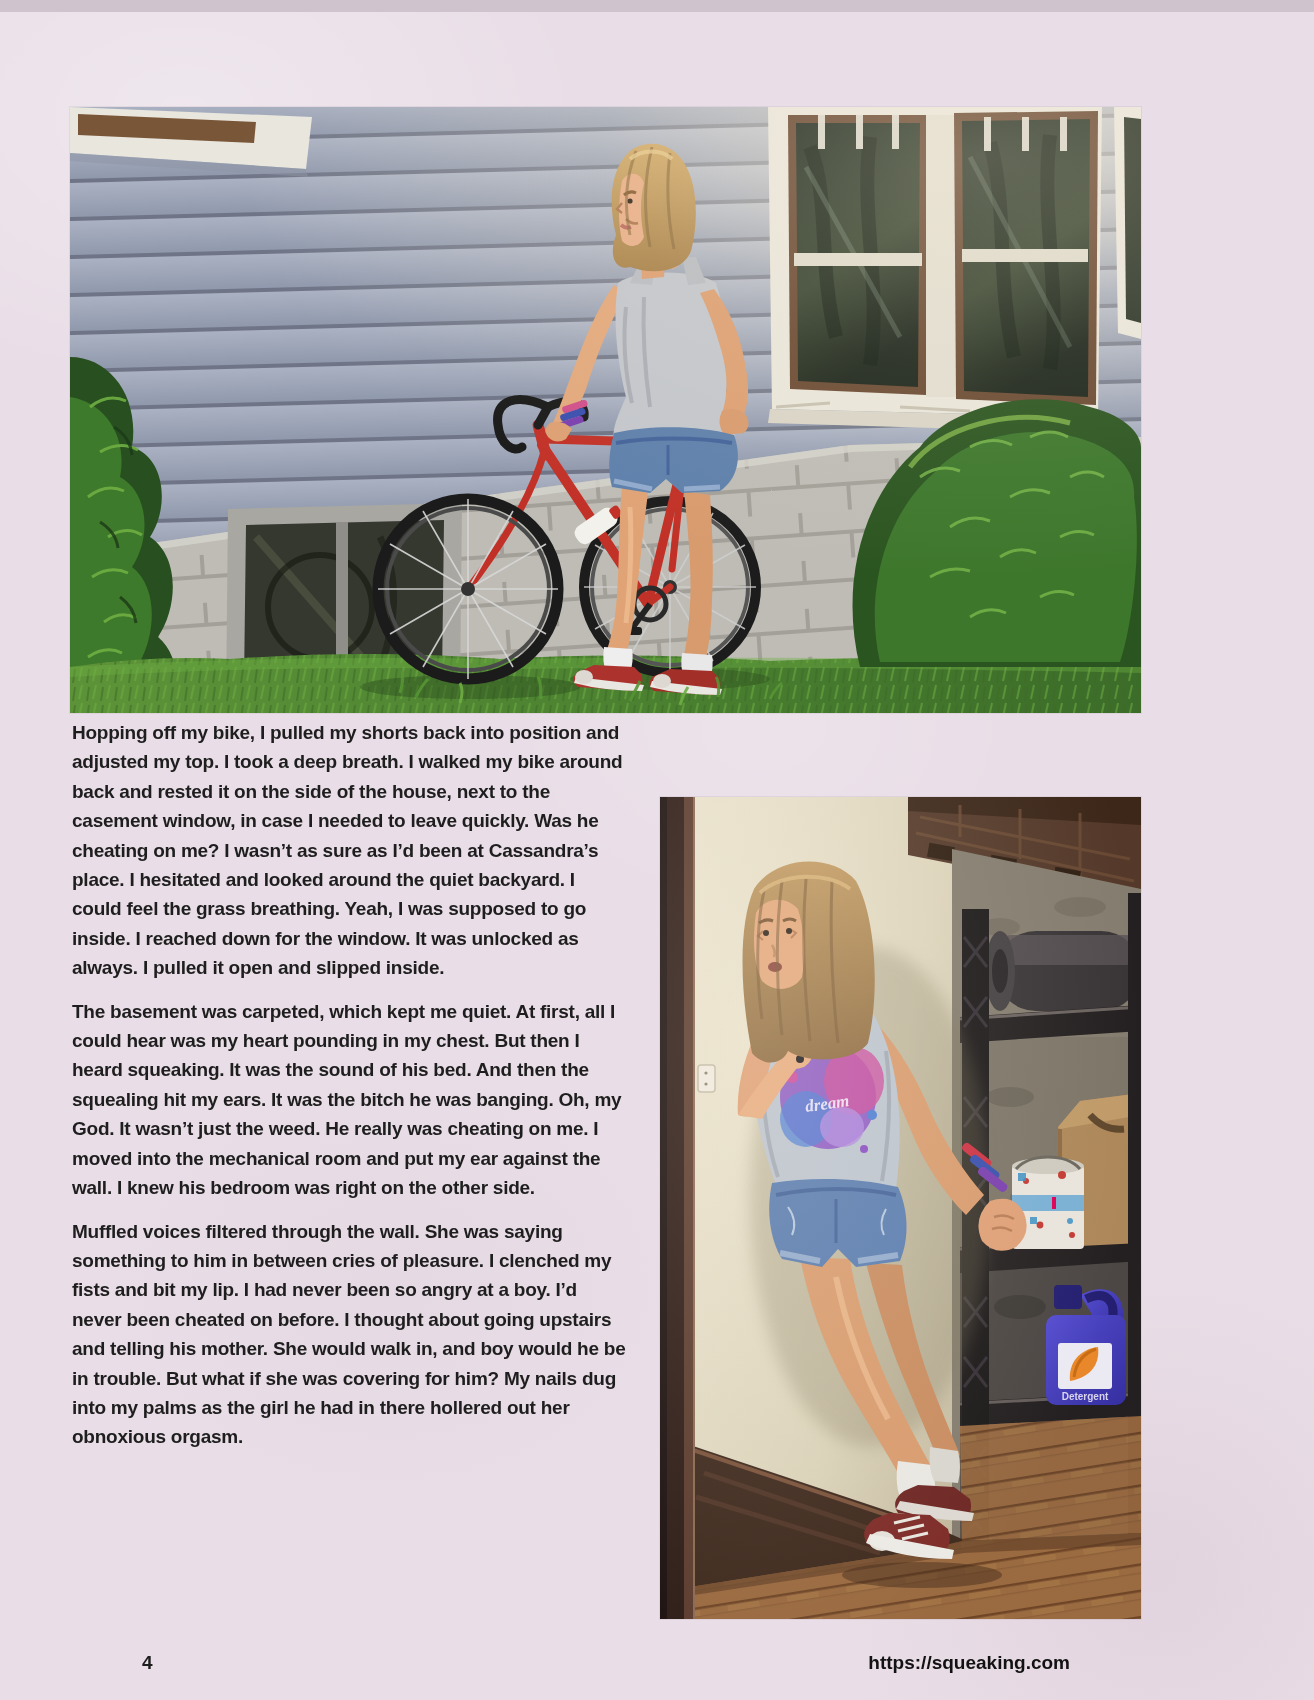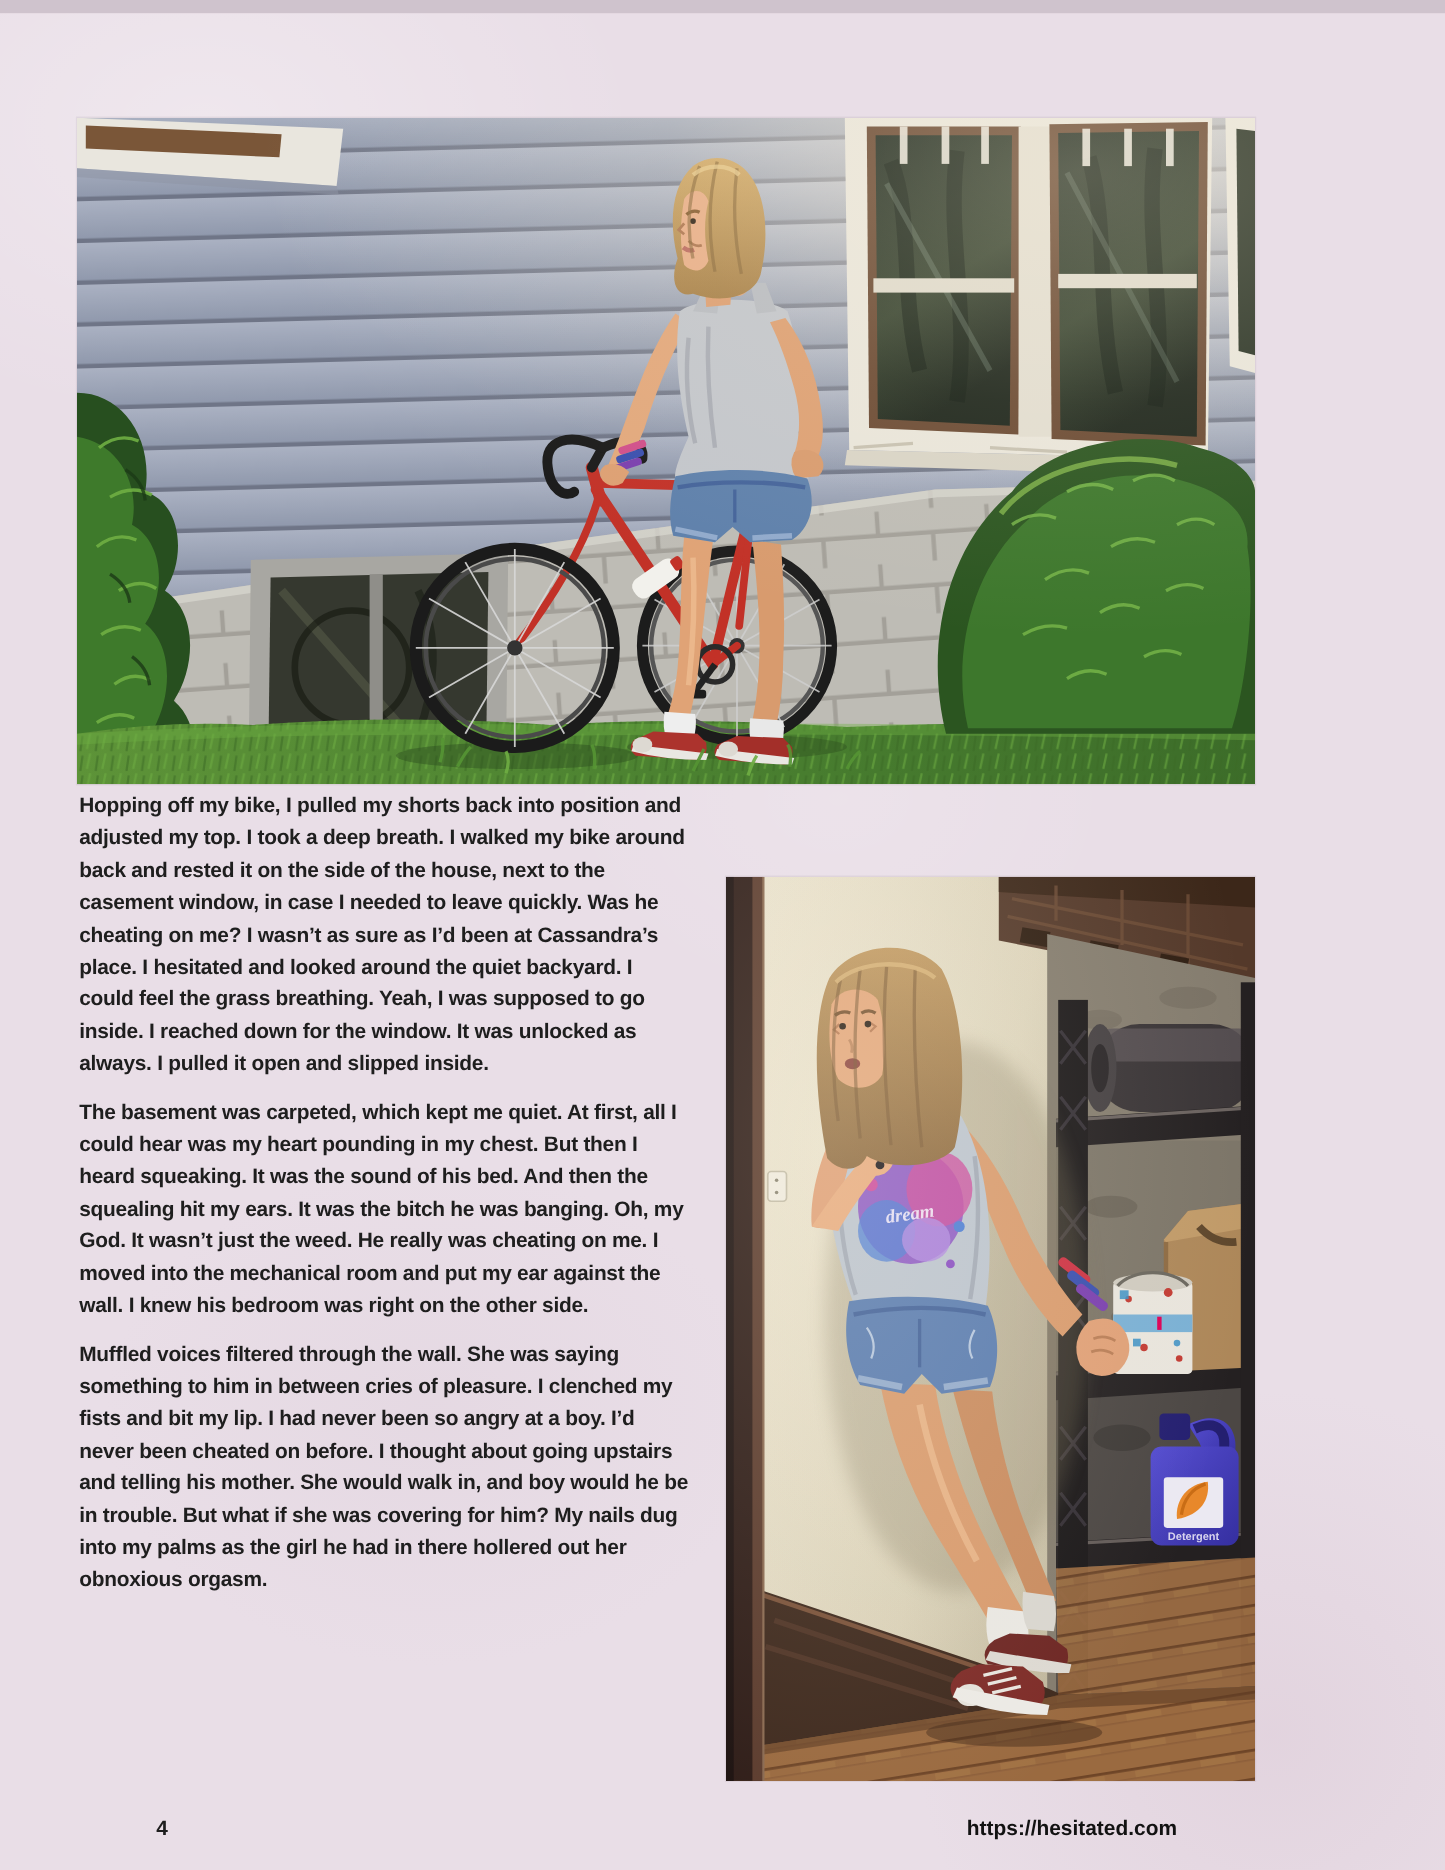--- a/index.html
+++ b/index.html
@@ -501,15 +501,15 @@
           <path d="M104,94 C96,130 96,180 102,222 M122,84 C116,130 116,186 122,238 M146,82 C142,130 144,190 150,244 M172,84 C170,132 172,192 178,246" stroke="#7a5a36" stroke-width="3" fill="none" opacity="0.55"></path>
           <path d="M100,96 C120,76 168,74 190,92" stroke="#d9b57c" stroke-width="4" fill="none" opacity="0.8"></path>
         </g>
       </g>
 
       <rect x="0" y="0" width="481" height="822" fill="url(#wallLight)" opacity="0.5"></rect>
     </svg>
   </div>
 
   <span class="footer-num">4</span>
-  <span class="footer-url">https://hesitated.com</span>
+  <span class="footer-url">https://squeaking.com</span>
 
 </div>
 
 </body></html>

